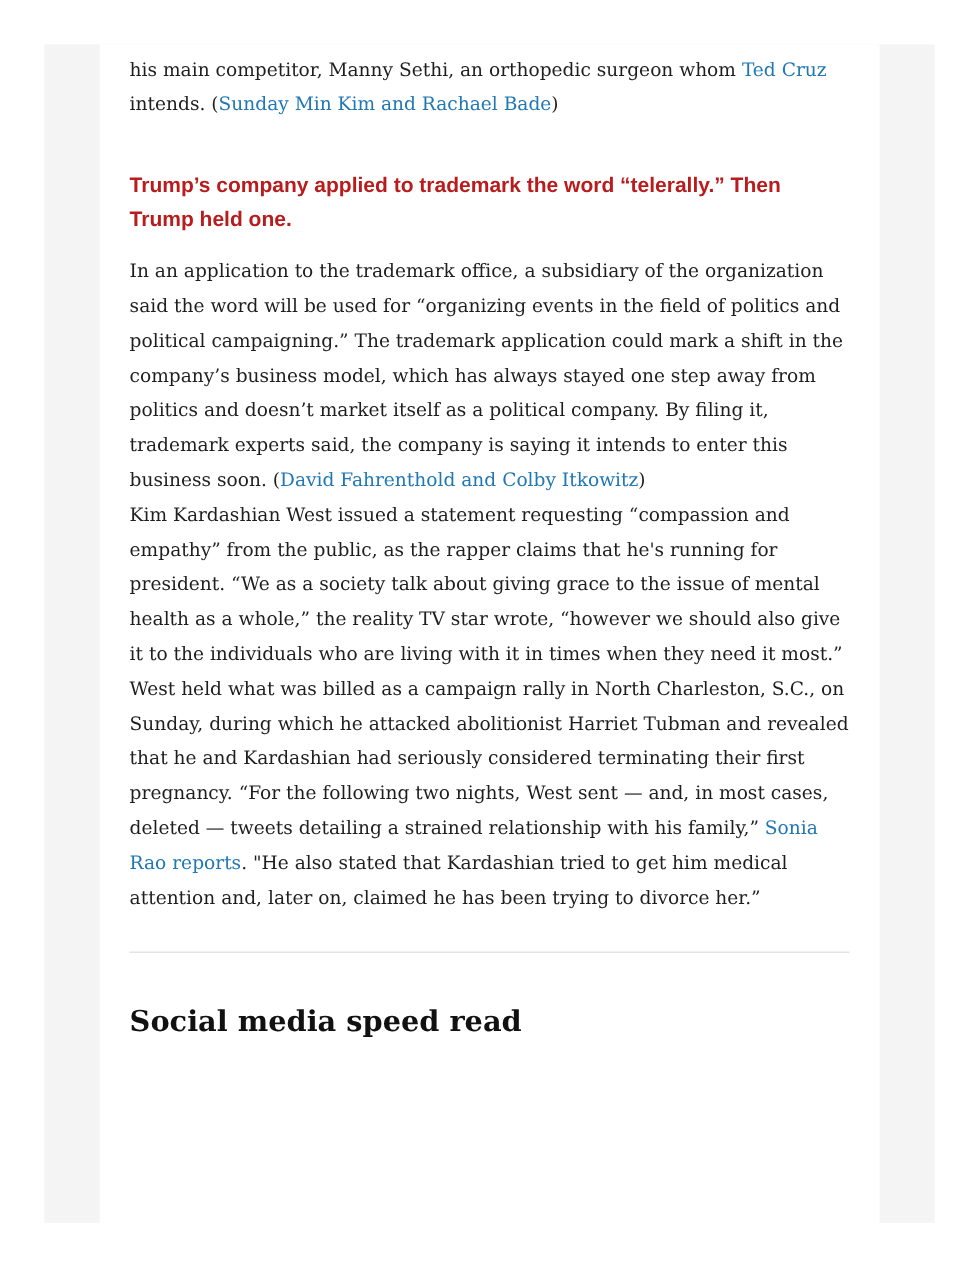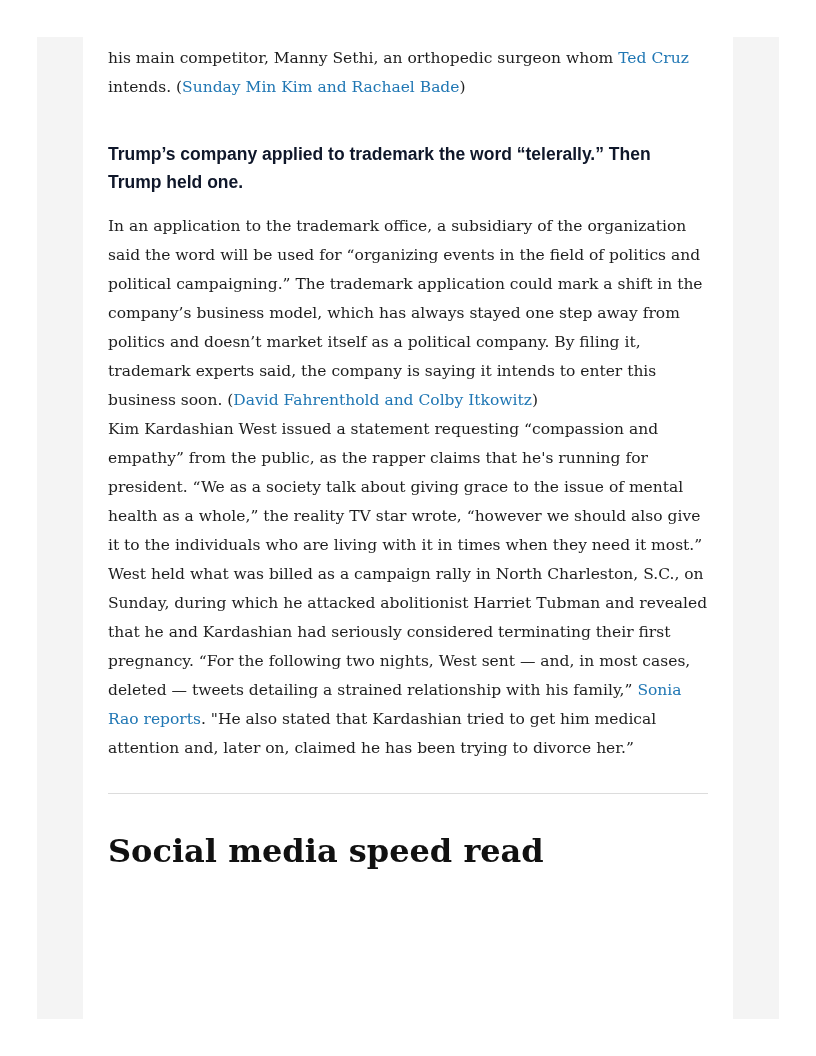--- a/index.html
+++ b/index.html
@@ -42,32 +42,32 @@
     color:var(--link-color);
     text-decoration:none;
     cursor:pointer;
     text-align:center;
   }
   h3.story-heading{
     font-family:"Liberation Sans", sans-serif;
     font-weight:700;
     font-size:17.5px;
     line-height:28px;
-    color:#0f172a;
+    color:#b91c1c;
     margin:38px 0 16px 0;
   }
   hr.section-divider{
     border:none;
     border-top:1px solid #dcdcdc;
     margin:30px 0 0 0;
   }
   h2.section-title{
     font-family:"DejaVu Serif", serif;
     font-weight:700;
-    font-size:32px;
+    font-size:24px;
     line-height:30px;
     color:#111111;
     margin:42px 0 0 0;
   }
 </style>
 </head>
 <body>
 
 <div class="email-bg">
   <div class="email-body">

